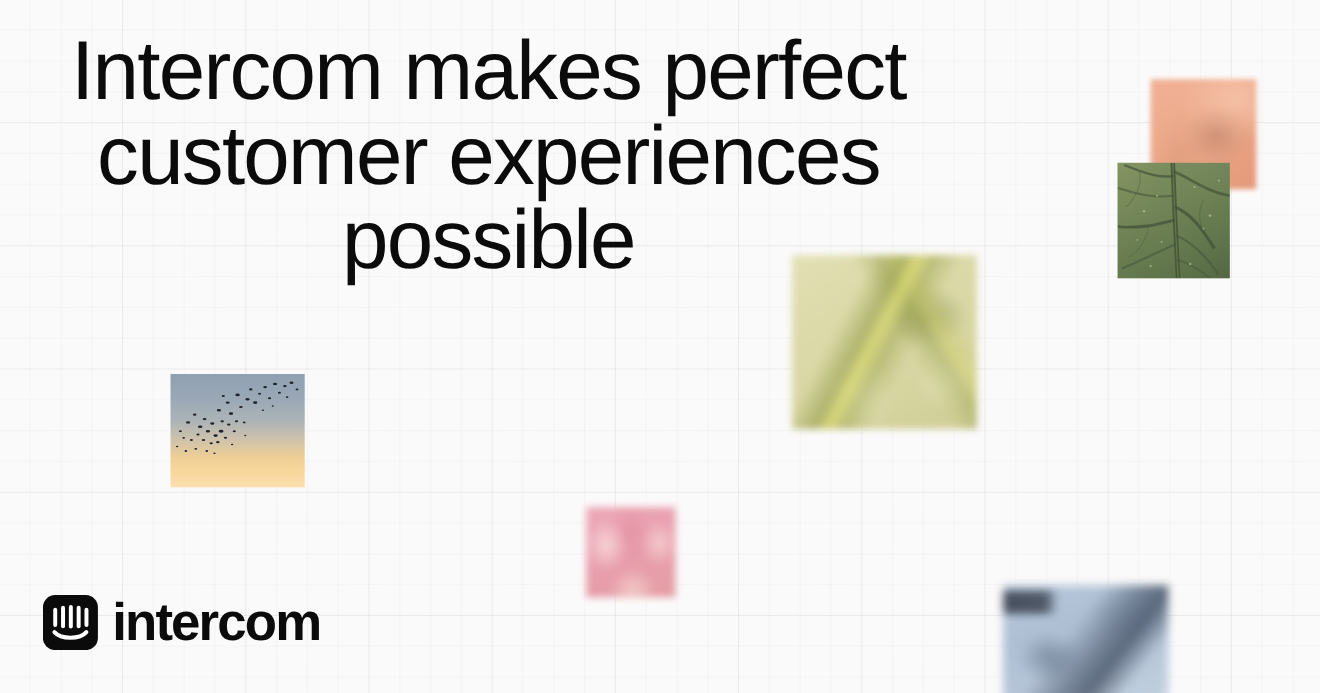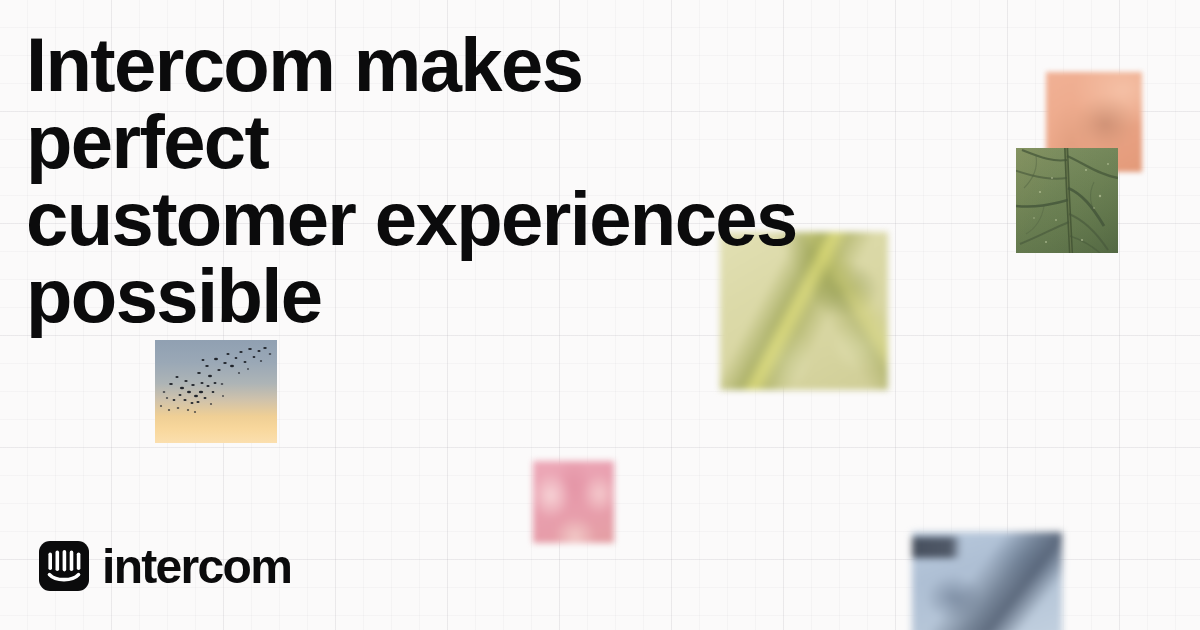--- a/index.html
+++ b/index.html
@@ -34,30 +34,31 @@
       112px 112px,
       28px 28px,
       28px 28px;
     background-position: -1px -1px, -1px -1px, -1px -1px, -1px -1px;
     pointer-events:none;
   }
 
   
   #headline {
     position:absolute;
-    left:26px;
+    left:54px;
     top:26px;
     width:780px;
     font-size:76px;
     line-height:77px;
-    font-weight:700;
+    font-weight:400;
     letter-spacing:-1.6px;
     color:#0b0b0c;
     white-space:pre-line;
     z-index:40;
+    text-align:center;
   }
 
   
   #logo-lockup {
     position:absolute;
     left:39px;
     top:541px;
     display:flex;
     align-items:center;
     gap:13px;

